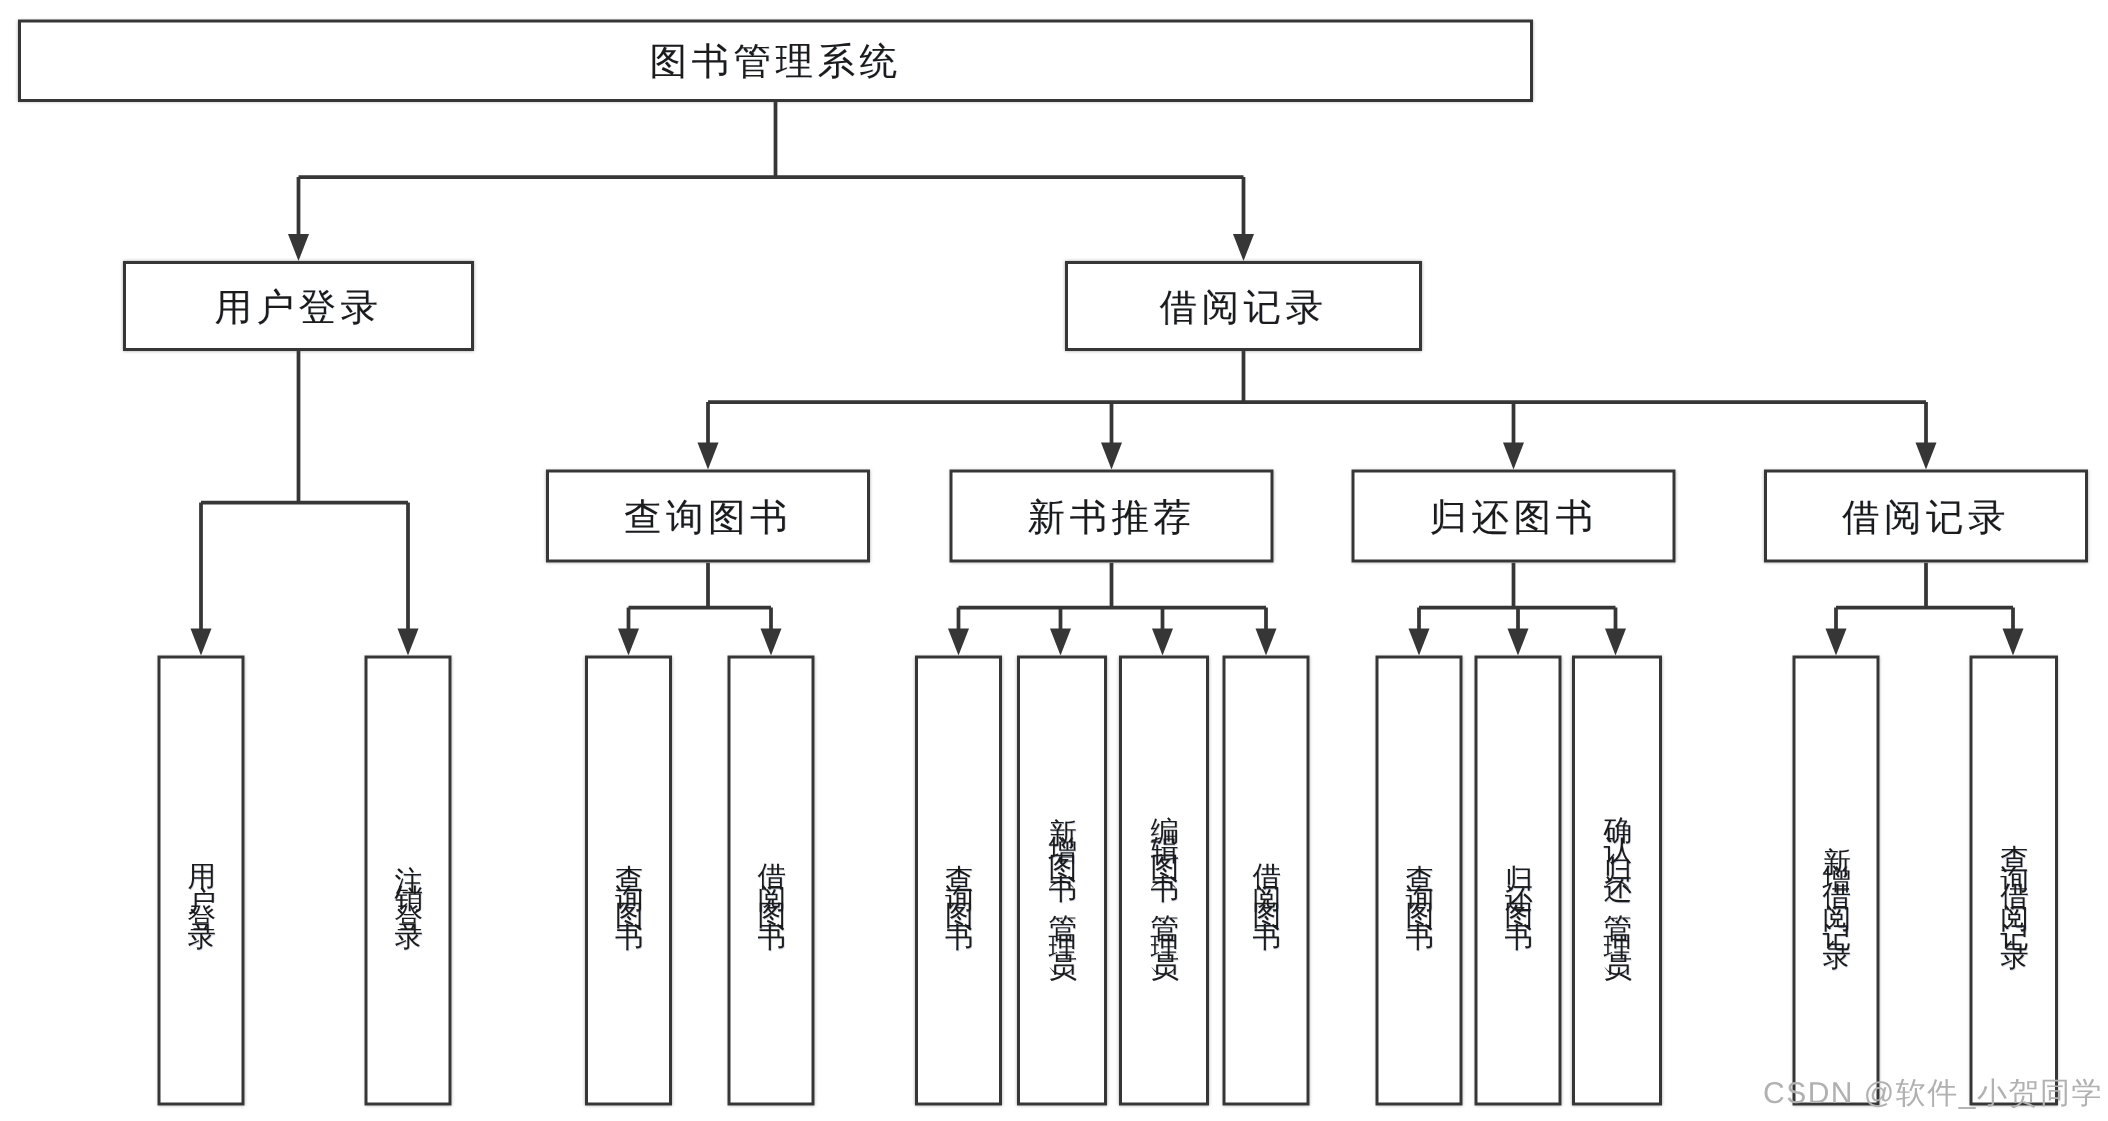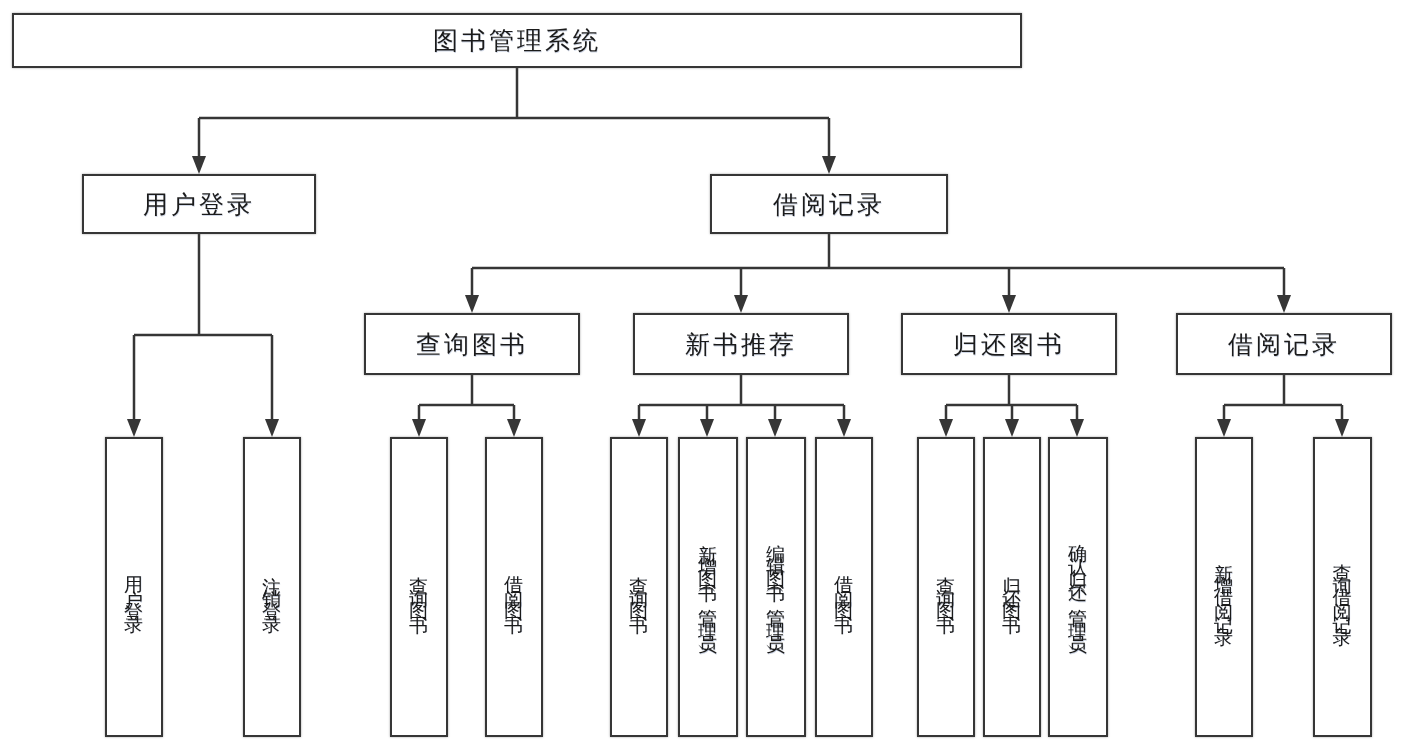--- a/index.html
+++ b/index.html
@@ -160,14 +160,15 @@
     <span class="vlabel">确认归还（管理员）</span>
   </div>
 
   <div class="box" style="left:1195px;top:437px;width:58px;height:300px">
     <span class="vlabel">新增借阅记录</span>
   </div>
   <div class="box" style="left:1313px;top:437px;width:59px;height:300px">
     <span class="vlabel">查询借阅记录</span>
   </div>
 
+  <div class="watermark">CSDN @软件_小贺同学</div>
 
 </div>
 
 </body></html>

